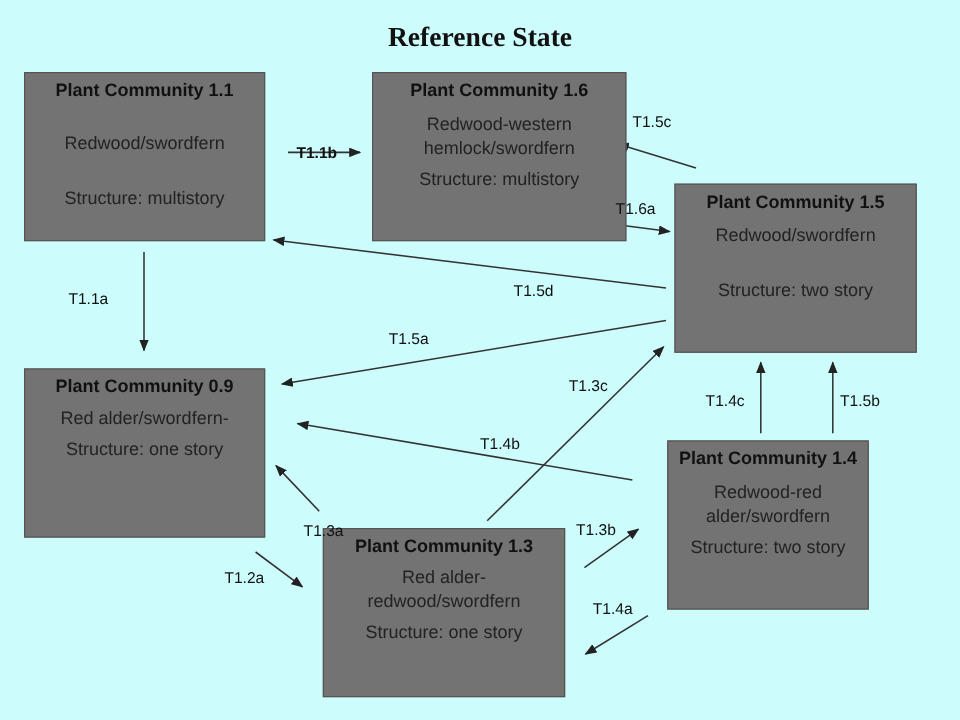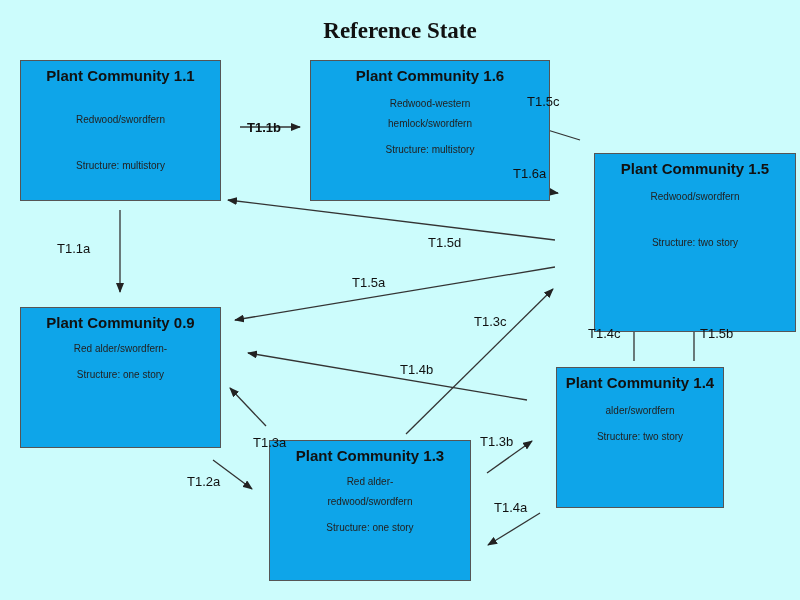--- a/index.html
+++ b/index.html
@@ -1,20 +1,20 @@
 <!DOCTYPE html>
 <html><head>
 <meta charset="utf-8">
 <style>
   html, body { margin:0; padding:0; }
   body { width:800px; height:600px; background:#ccfcfc; position:relative; overflow:hidden; font-family:"Liberation Sans", sans-serif; }
   #title { position:absolute; left:0; width:800px; top:18px; text-align:center; font-family:"Liberation Serif", serif; font-weight:bold; font-size:23px; color:#111; }
-  .box { position:absolute; background:#0ea5e9; border:1px solid #555; box-sizing:border-box; text-align:center; color:#222; }
+  .box { position:absolute; background:#737373; border:1px solid #555; box-sizing:border-box; text-align:center; color:#222; }
   .box .h { font-weight:bold; font-size:15px; margin-top:6px; color:#111; }
-  .box .t { font-size:10px; line-height:20px; }
+  .box .t { font-size:15px; line-height:20px; }
   svg#edges { position:absolute; left:0; top:0; }
   .lbl { position:absolute; font-size:13px; color:#111; }
 </style>
 </head>
 <body>
 
 <div id="title">Reference State</div>
 
 <svg id="edges" width="800" height="600">
   <defs>
@@ -39,65 +39,66 @@
   </svg>
 
 <div id="boxes">
     <div class="box" style="left: 20px; top: 60px; width: 201px; height: 141px;">
       <div class="h">Plant Community 1.1</div>
       <div style="margin-top: 26px;">
         <div class="t">Redwood/swordfern</div>
       </div>
       <div class="t" style="margin-top: 26px;">Structure: multistory</div>
     </div>
-    <div class="box" style="left: 310px; top: 60px; width: 240px; height: 141px;">
+    <div class="box" style="left: 310px; top: 60px; width: 212px; height: 141px;">
       <div class="h">Plant Community 1.6</div>
       <div style="margin-top: 10px;">
         <div class="t">Redwood-western</div>
         <div class="t">hemlock/swordfern</div>
       </div>
       <div class="t" style="margin-top: 6px;">Structure: multistory</div>
     </div>
-    <div class="box" style="left: 594px; top: 153px; width: 202px; height: 179px;">
+    <div class="box" style="left: 562px; top: 153px; width: 202px; height: 141px;">
       <div class="h">Plant Community 1.5</div>
       <div style="margin-top: 10px;">
         <div class="t">Redwood/swordfern</div>
       </div>
       <div class="t" style="margin-top: 26px;">Structure: two story</div>
     </div>
     <div class="box" style="left: 20px; top: 307px; width: 201px; height: 141px;">
       <div class="h">Plant Community 0.9</div>
       <div style="margin-top: 8px;">
         <div class="t">Red alder/swordfern-</div>
       </div>
       <div class="t" style="margin-top: 6px;">Structure: one story</div>
     </div>
     <div class="box" style="left: 556px; top: 367px; width: 168px; height: 141px;">
       <div class="h">Plant Community 1.4</div>
       <div style="margin-top: 10px;">
+        <div class="t">Redwood-red</div>
         <div class="t">alder/swordfern</div>
       </div>
       <div class="t" style="margin-top: 6px;">Structure: two story</div>
     </div>
     <div class="box" style="left: 269px; top: 440px; width: 202px; height: 141px;">
       <div class="h">Plant Community 1.3</div>
       <div style="margin-top: 8px;">
         <div class="t">Red alder-</div>
         <div class="t">redwood/swordfern</div>
       </div>
       <div class="t" style="margin-top: 6px;">Structure: one story</div>
     </div>
   </div>
 <div id="labels">
     <div class="lbl" style="left: 247px; top: 120px; font-weight: bold;">T1.1b</div>
     <div class="lbl" style="left: 57px; top: 241px;">T1.1a</div>
     <div class="lbl" style="left: 527px; top: 94px;">T1.5c</div>
     <div class="lbl" style="left: 513px; top: 166px;">T1.6a</div>
     <div class="lbl" style="left: 428px; top: 235px;">T1.5d</div>
-    <div class="lbl" style="left: 352px; top: 275px;">T1.5a</div>
+    <div class="lbl" style="left: 324px; top: 275px;">T1.5a</div>
     <div class="lbl" style="left: 474px; top: 314px;">T1.3c</div>
     <div class="lbl" style="left: 588px; top: 326px;">T1.4c</div>
     <div class="lbl" style="left: 700px; top: 326px;">T1.5b</div>
     <div class="lbl" style="left: 400px; top: 362px;">T1.4b</div>
     <div class="lbl" style="left: 253px; top: 387px; margin-top: 48px;">T1.3a</div>
     <div class="lbl" style="left: 187px; top: 474px;">T1.2a</div>
     <div class="lbl" style="left: 480px; top: 434px;">T1.3b</div>
     <div class="lbl" style="left: 494px; top: 500px;">T1.4a</div>
   </div>
 

